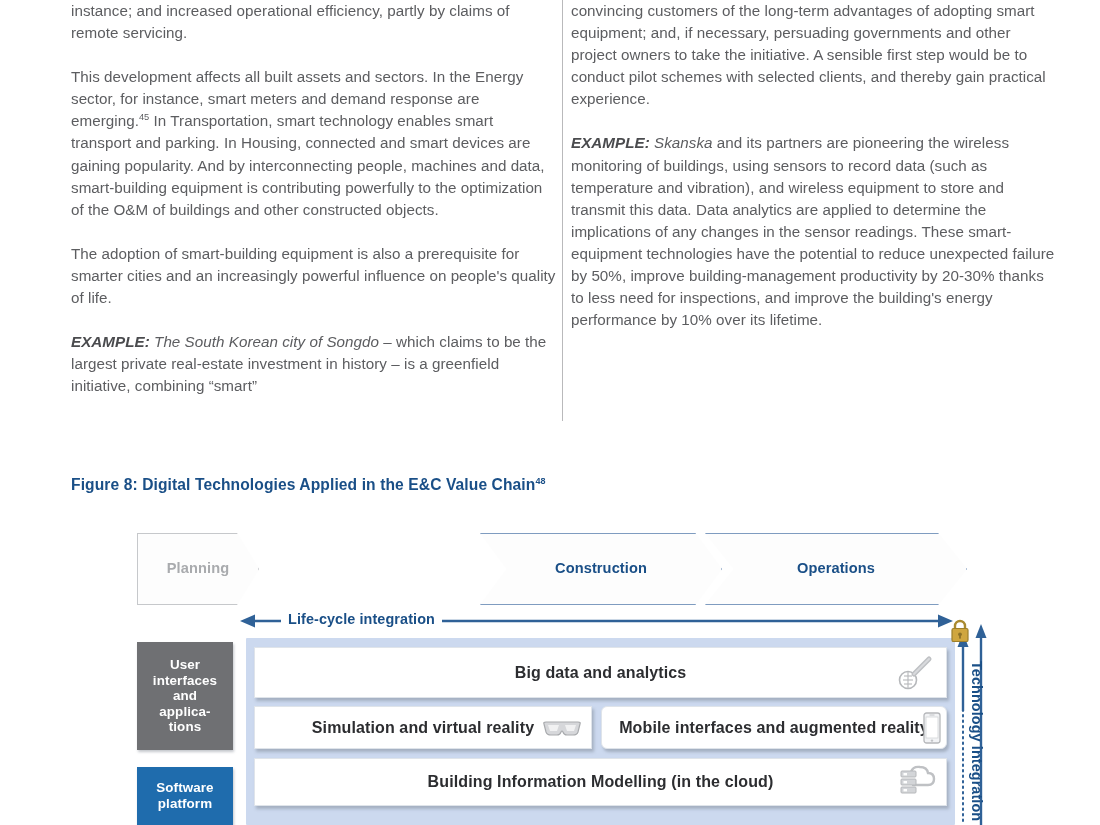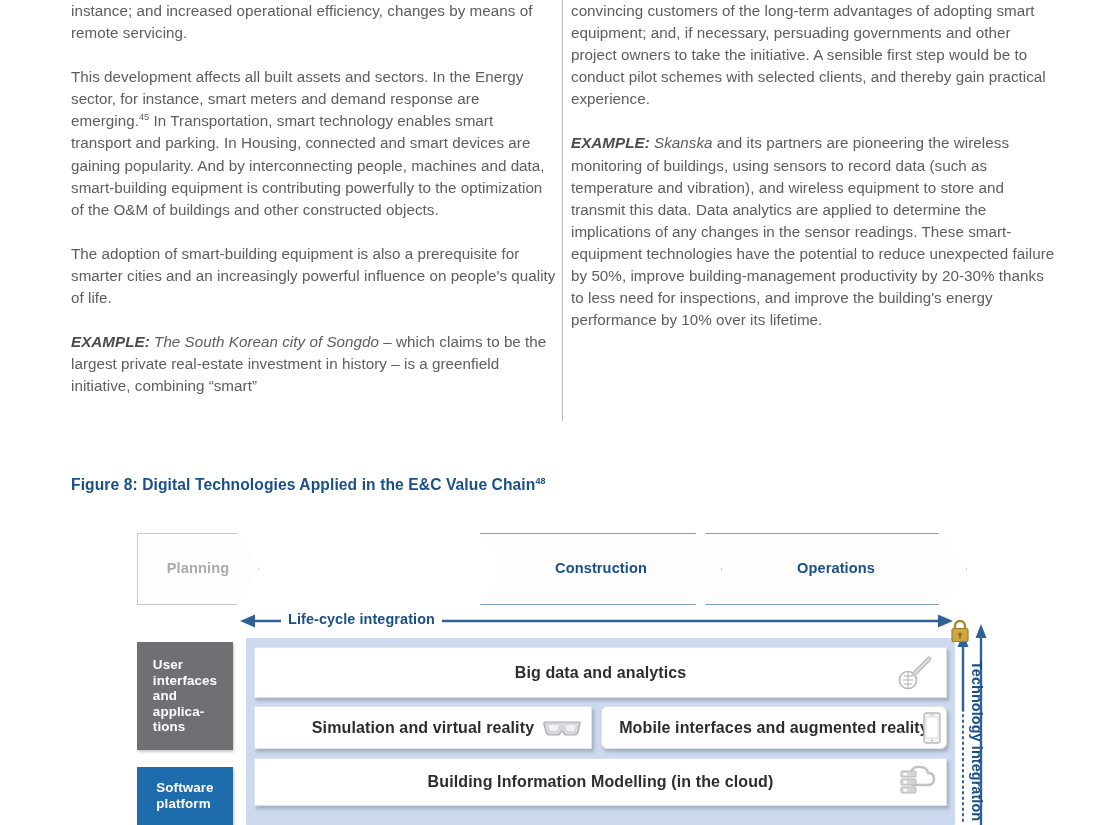--- a/index.html
+++ b/index.html
@@ -191,20 +191,21 @@
 
   
   .side-label {
     position: absolute;
     left: 137px;
     width: 96px;
     box-sizing: border-box;
     display: flex;
     align-items: center;
     justify-content: center;
+    text-align: center;
     color: #ffffff;
     font-size: 13.4px;
     font-weight: bold;
     line-height: 15.6px;
     letter-spacing: 0.1px;
     box-shadow: 1px 2px 2.5px rgba(110,118,130,0.4);
   }
   .side-ui  { top: 127px; height: 108px; background: #6f7073; }
   .side-sw  { top: 252px; height: 58px;  background: #1f6cad; }
 
@@ -235,21 +236,21 @@
     width: 24px;
     height: 26px;
   }
 </style>
 </head>
 <body>
 
 <div class="columns">
 
   <div class="col col-left">
-    <p>instance; and increased operational efficiency, changes by means of remote servicing.</p>
+    <p>instance; and increased operational efficiency, partly by claims of remote servicing.</p>
     <p>This development affects all built assets and sectors. In the Energy sector, for instance, smart meters and demand response are emerging.<sup>45</sup> In Transportation, smart technology enables smart transport and parking. In Housing, connected and smart devices are gaining popularity. And by interconnecting people, machines and data, smart-building equipment is contributing powerfully to the optimization of the O&amp;M of buildings and other constructed objects.</p>
     <p>The adoption of smart-building equipment is also a prerequisite for smarter cities and an increasingly powerful influence on people's quality of life.</p>
     <p class="tight"><span class="ex-label">EXAMPLE:</span> <span class="ital">The South Korean city of Songdo</span> – which claims to be the largest private real-estate investment in history – is a greenfield initiative, combining “smart”</p>
   </div>
 
   <div class="col col-right">
     <p>convincing customers of the long-term advantages of adopting smart equipment; and, if necessary, persuading governments and other project owners to take the initiative. A sensible first step would be to conduct pilot schemes with selected clients, and thereby gain practical experience.</p>
     <p class="tight"><span class="ex-label">EXAMPLE:</span> <span class="ital">Skanska</span> and its partners are pioneering the wireless monitoring of buildings, using sensors to record data (such as temperature and vibration), and wireless equipment to store and transmit this data. Data analytics are applied to determine the implications of any changes in the sensor readings. These smart-equipment technologies have the potential to reduce unexpected failure by 50%, improve building-management productivity by 20-30% thanks to less need for inspections, and improve the building's energy performance by 10% over its lifetime.</p>
   </div>
 

